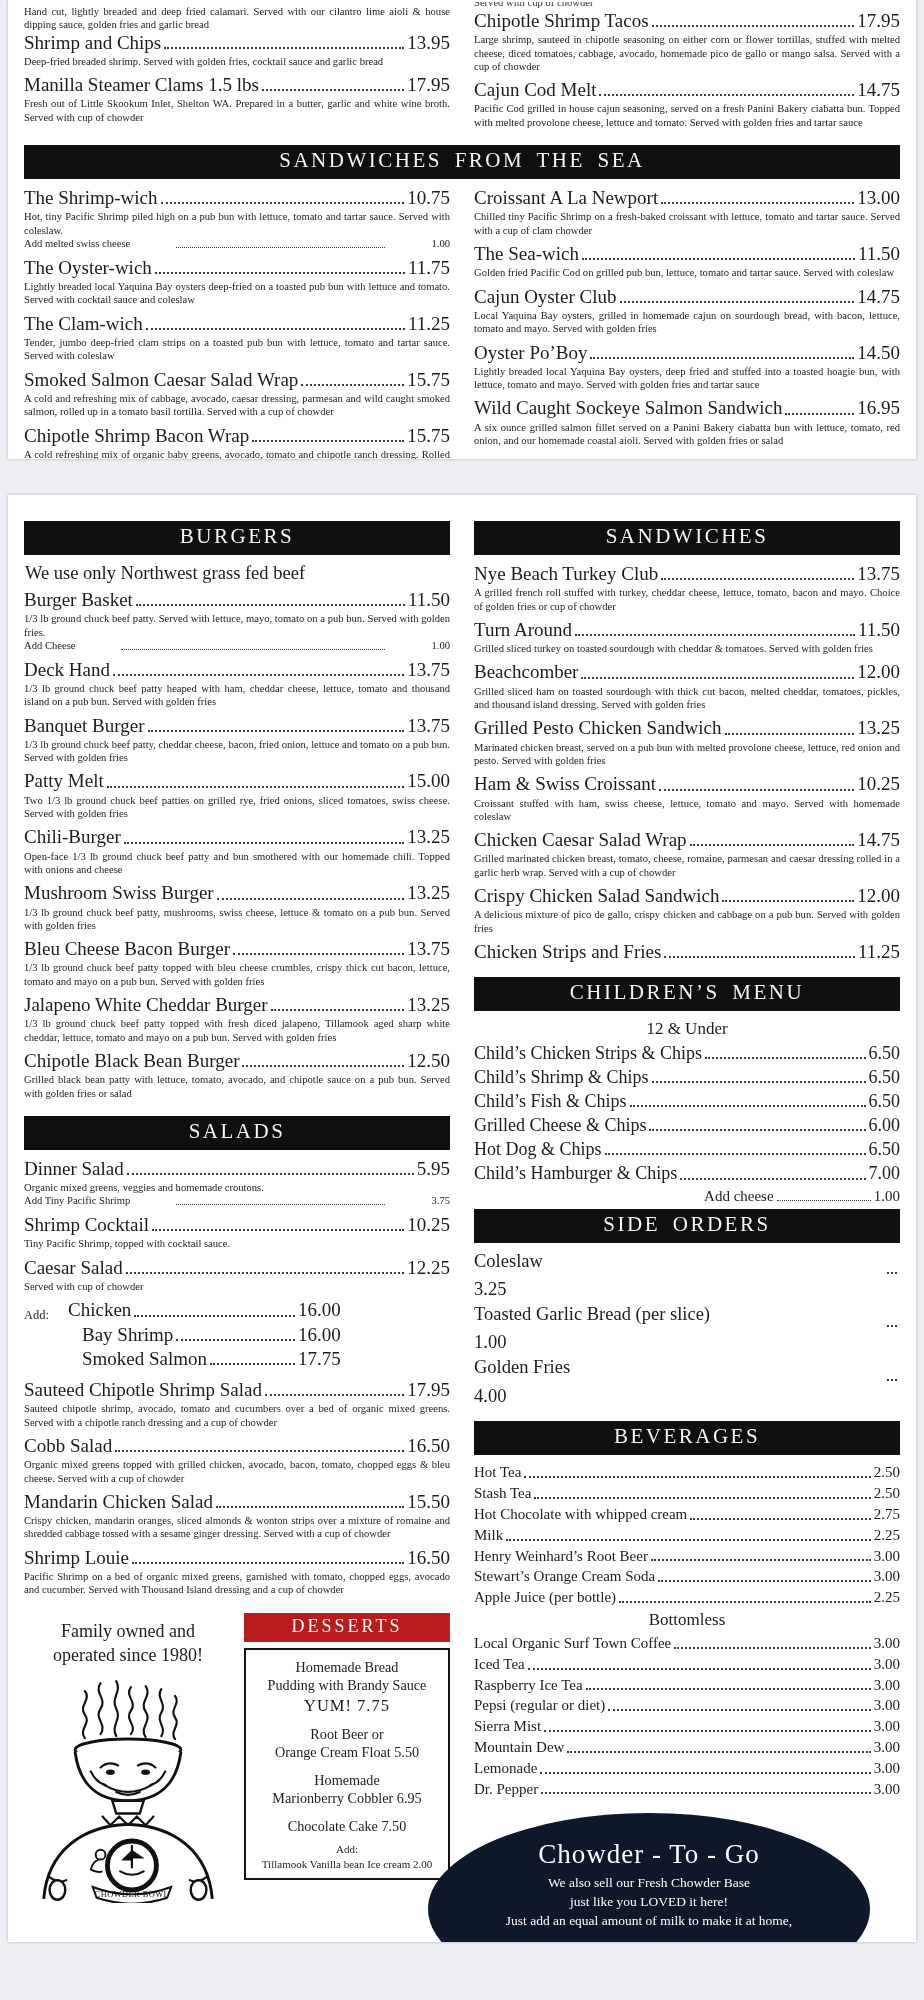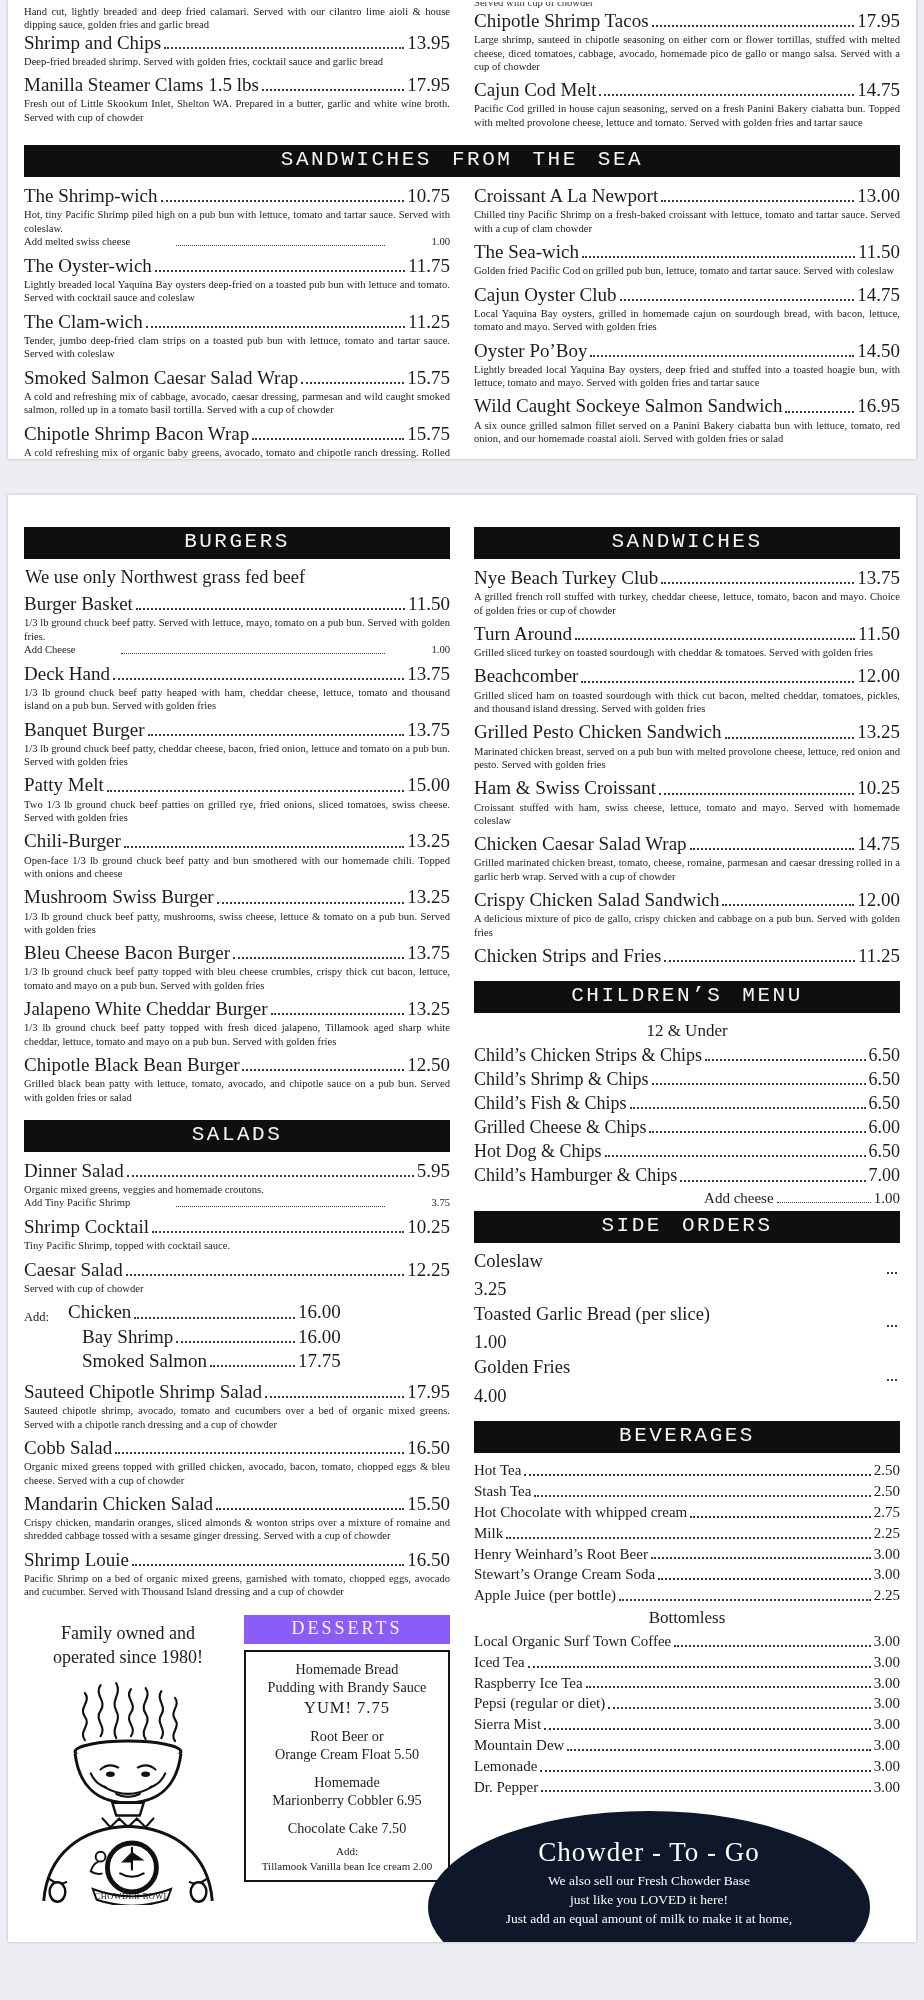--- a/index.html
+++ b/index.html
@@ -17,23 +17,23 @@
     box-shadow:0 0 3px rgba(40,40,60,.28);
     overflow:hidden;
   }
   .panel-top { height:459px; }
   .panel-main { height:1447px; margin-top:36px; padding-top:14px; }
   .cols { display:grid; grid-template-columns:1fr 1fr; column-gap:24px; }
 
   .banner {
     background:#0f0f0f; color:#f6f6f6;
     text-align:center; font-size:21px; letter-spacing:2.5px; word-spacing:5px;
-    padding:3px 16px 6px; margin:10px 0 8px;font-family:Liberation Mono, monospace;
+    padding:3px 16px 6px; margin:10px 0 8px;
   }
-  .banner.first { margin-top:18px; }
+  .banner.first { margin-top:12px; }
 
   .dish { margin-bottom:6px; }
   .dline { display:flex; align-items:baseline; font-size:19px; line-height:1.17; }
   .dname { white-space:nowrap; }
   .dprice { white-space:nowrap; }
   .dots { flex:1 1 auto; min-width:10px; margin:0 3px; border-bottom:2px dotted #3a3a3a; align-self:flex-end; margin-bottom:5px; }
   .ddesc { margin:1px 0 0 0; font-size:10.6px; line-height:1.26; text-align:justify; color:#222; }
   .addon { display:flex; align-items:baseline; font-size:10.6px; line-height:1.3;gap:43px; }
   .addon .dots { border-bottom:1.6px dotted #3a3a3a; margin-bottom:3px; }
 
@@ -61,21 +61,21 @@
 
   .list-bev .dline { font-size:15px; line-height:1.32; }
   .list-bev .dish { margin-bottom:1px; }
 
   
   .family-block { display:flex; gap:12px; margin-top:16px; }
   .family-left { width:208px; flex:0 0 auto; text-align:center; }
   .family-note { font-size:18px; line-height:1.35; margin-top:6px; }
   .mascot { margin-top:10px; }
   .family-right { flex:1 1 auto; }
-  .desserts-banner { margin:0 0 6px; font-size:18px; letter-spacing:3px; padding:3px 0 5px; background:#8b5cf6; color:#f6f6f6; text-align:center; }
+  .desserts-banner { margin:0 0 6px; font-size:18px; letter-spacing:3px; padding:3px 0 5px; background:#b91c1c; color:#f6f6f6; text-align:center; }
   .desserts-box { border:2px solid #141414; padding:8px 5px 7px; text-align:center; }
   .desserts-box .tline { font-size:14.2px; line-height:1.3; }
   .desserts-box .tline.gap { margin-top:9px; }
   .desserts-box .tline.yum { font-size:16.5px; letter-spacing:1px; }
   .desserts-box .tline.small { font-size:11px; }
   .desserts-box .tline.gap.small { margin-top:7px; }
 
   
   .oval {
     width:442px; height:192px; margin:14px 0 0 -46px;

